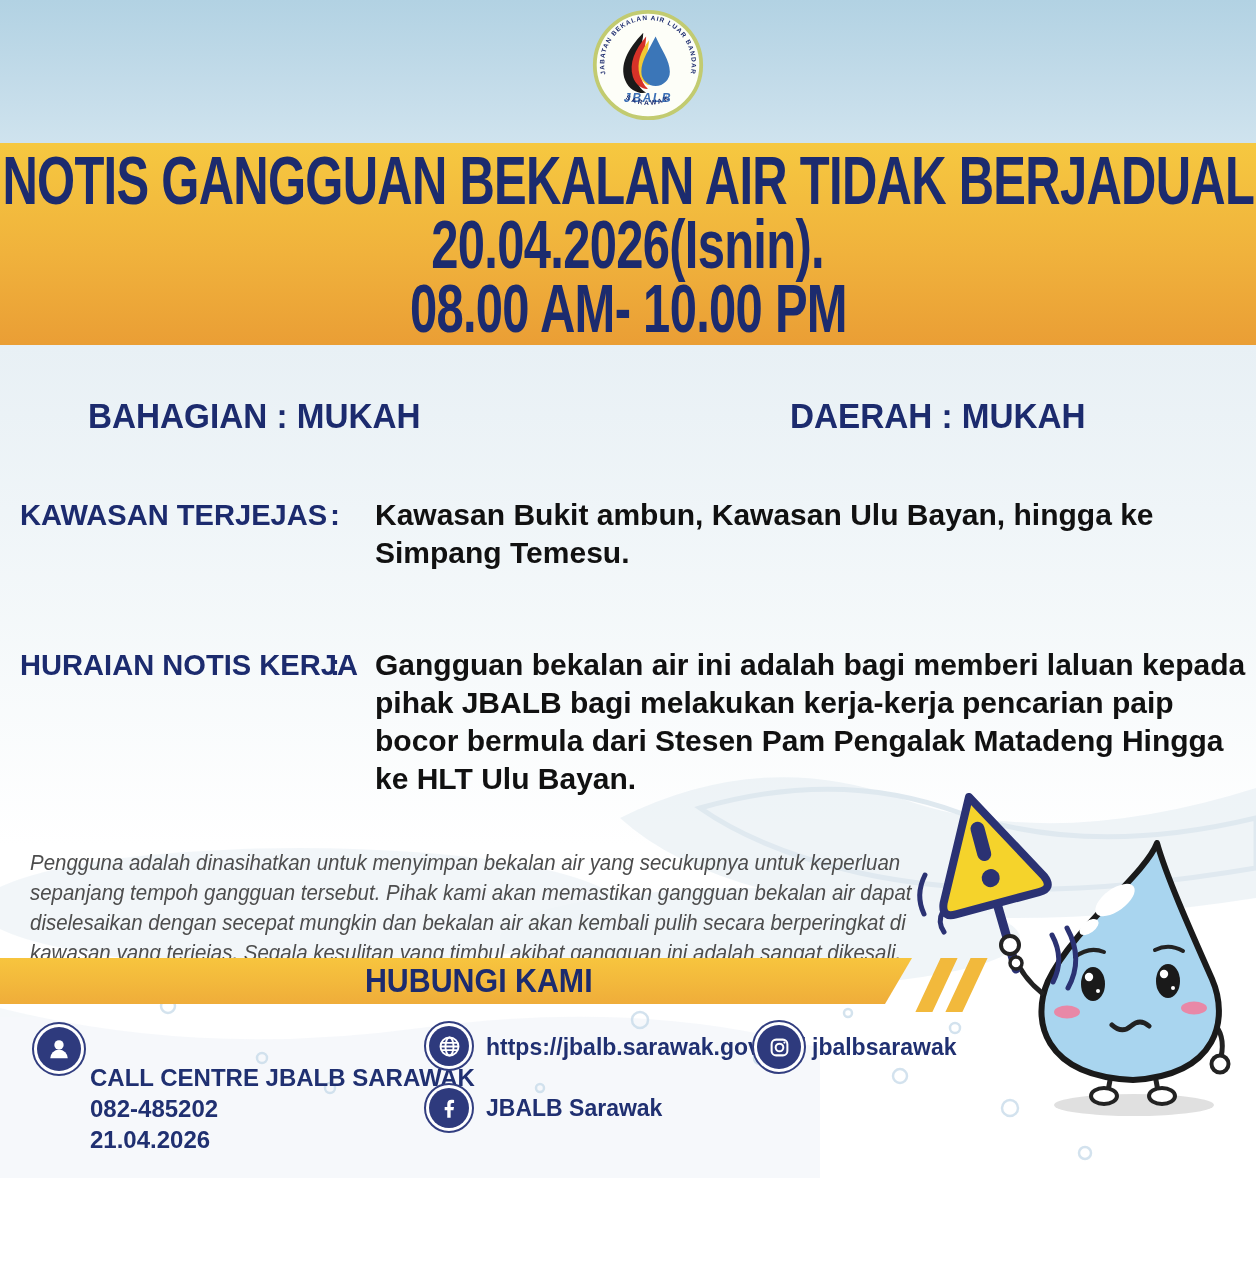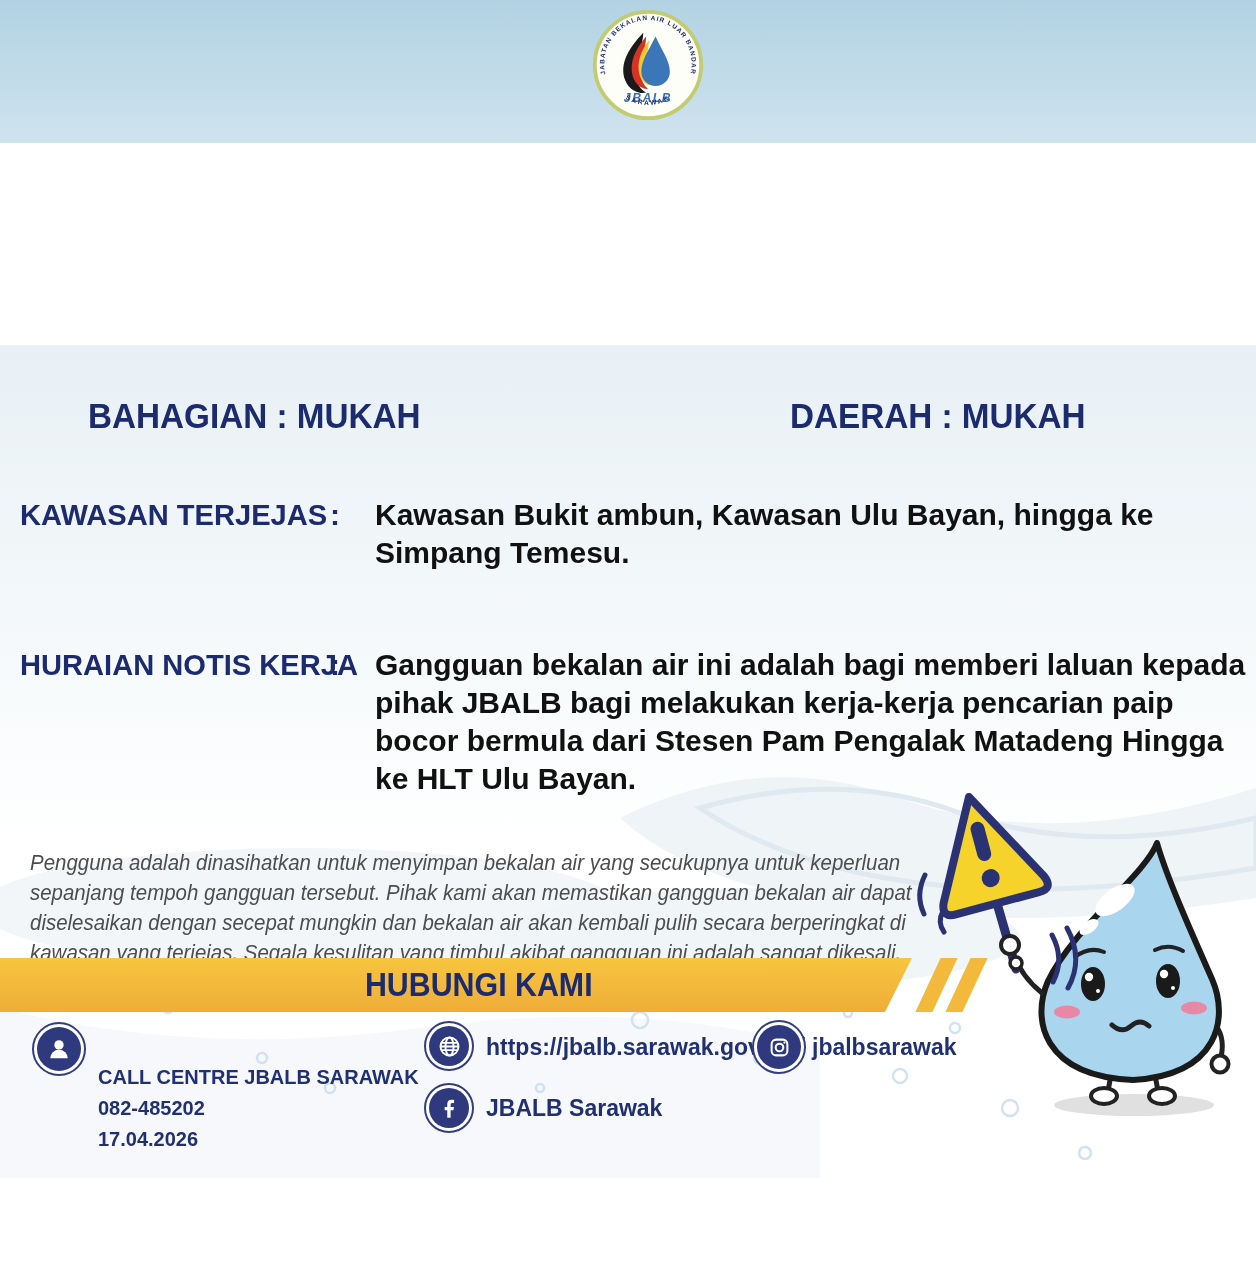--- a/index.html
+++ b/index.html
@@ -54,21 +54,21 @@
   .advisory {
     position:absolute; left:30px; top:848px; width:985px;
     color:#4d4d4d; font-style:italic; font-weight:500;
     font-size:22px; line-height:30px;
     transform:scaleX(0.93); transform-origin:left top;
   }
   
   .splash { position:absolute; left:0; top:758px; width:1256px; height:420px; pointer-events:none; }
   
   .hubungi-banner {
-    position:absolute; left:0; top:958px; width:912px; height:54px;
+    position:absolute; left:0; top:958px; width:912px; height:46px;
     background:linear-gradient(180deg,#f7c53e 0%,#efad3a 100%);
     clip-path:polygon(0 0,100% 0,calc(100% - 27px) 100%,0 100%);
     display:flex; align-items:center; justify-content:center;
   }
   .hubungi-title {
     display:inline-block; padding-left:50px; color:#1c2b6e; font-weight:700;
     font-size:33px; white-space:nowrap; transform:scaleX(0.92);
   }
   .stripe {
     position:absolute; top:958px; width:17px; height:54px;
@@ -78,21 +78,21 @@
   #stripe-2 { left:958px; }
   
   .badge {
     position:absolute; border-radius:50%; background:#ffffff;
     border:2px solid #323e80; display:flex; align-items:center; justify-content:center;
   }
   .badge .inner {
     border-radius:50%; background:#2e3a7d; display:flex; align-items:center; justify-content:center;
   }
   .contact-text { position:absolute; color:#203071; font-weight:700; }
-  #call-block { left:98px; top:1062px; font-size:20px; line-height:31px; }
+  #call-block { left:90px; top:1062px; font-size:24px; line-height:31px; }
   #website-url { left:486px; top:1034px; font-size:23px; }
   #fb-name { left:486px; top:1095px; font-size:23px; }
   #ig-handle { left:812px; top:1034px; font-size:23px;text-align:right; }
   
   .mascot { position:absolute; left:912px; top:775px; width:344px; height:348px; }
 </style>
 </head>
 <body>
 
 <div id="poster">
@@ -114,20 +114,25 @@
       <text font-size="6.8" font-weight="bold" fill="#1c2b6e" letter-spacing="1.1">
         <textPath href="#arcTop" startOffset="50%" text-anchor="middle">JABATAN BEKALAN AIR LUAR BANDAR</textPath>
       </text>
       <text x="60" y="99" text-anchor="middle" font-size="13" font-weight="bold" font-style="italic" letter-spacing="1.5" fill="#3b6fb5">JBALB</text>
       <text font-size="7" font-weight="bold" fill="#1c2b6e" letter-spacing="2">
         <textPath href="#arcBottom" startOffset="50%" text-anchor="middle">SARAWAK</textPath>
       </text>
     </svg>
   </div>
 
+  <div class="title-banner">
+    <span class="title-line">NOTIS GANGGUAN BEKALAN AIR TIDAK BERJADUAL</span>
+    <span class="title-line">20.04.2026(Isnin).</span>
+    <span class="title-line">08.00 AM- 10.00 PM</span>
+  </div>
 
   <div class="content-bg"></div>
 
   <svg class="splash" viewBox="0 0 1256 420">
     <g opacity="0.55">
       <path d="M620,60 Q760,-10 900,40 Q1050,95 1256,30 L1256,140 Q1000,180 800,140 Q680,115 620,60 Z" fill="#e3ecf2"></path>
       <path d="M700,50 Q840,10 960,55 Q1090,100 1256,60 L1256,110 Q1020,150 860,115 Q760,92 700,50 Z" fill="none" stroke="#c7d8e4" stroke-width="5"></path>
       <ellipse cx="300" cy="150" rx="320" ry="60" fill="#e9f0f5"></ellipse>
       <ellipse cx="760" cy="180" rx="260" ry="50" fill="#e4edf3"></ellipse>
       <path d="M0,250 Q200,300 420,270 Q640,240 820,290 L820,420 L0,420 Z" fill="#eef3f7"></path>
@@ -171,21 +176,21 @@
     <div class="inner" style="width:44px; height:44px;">
       <svg viewBox="0 0 24 24" width="28" height="28">
         <circle cx="12" cy="8.5" r="4" fill="#ffffff"></circle>
         <path d="M4.5,20 a7.5,7.5 0 0 1 15,0 Z" fill="#ffffff"></path>
       </svg>
     </div>
   </div>
   <div class="contact-text" id="call-block">
     <div>CALL CENTRE JBALB SARAWAK</div>
     <div>082-485202</div>
-    <div>17.04.2026</div>
+    <div>21.04.2026</div>
   </div>
 
   <div class="badge" style="left:424px; top:1021px; width:50px; height:50px;">
     <div class="inner" style="width:40px; height:40px;">
       <svg viewBox="0 0 24 24" width="27" height="27" fill="none" stroke="#ffffff" stroke-width="1.7">
         <circle cx="12" cy="12" r="8"></circle>
         <ellipse cx="12" cy="12" rx="3.6" ry="8"></ellipse>
         <path d="M4.8,8.8 h14.4 M4,12 h16 M4.8,15.2 h14.4"></path>
       </svg>
     </div>

